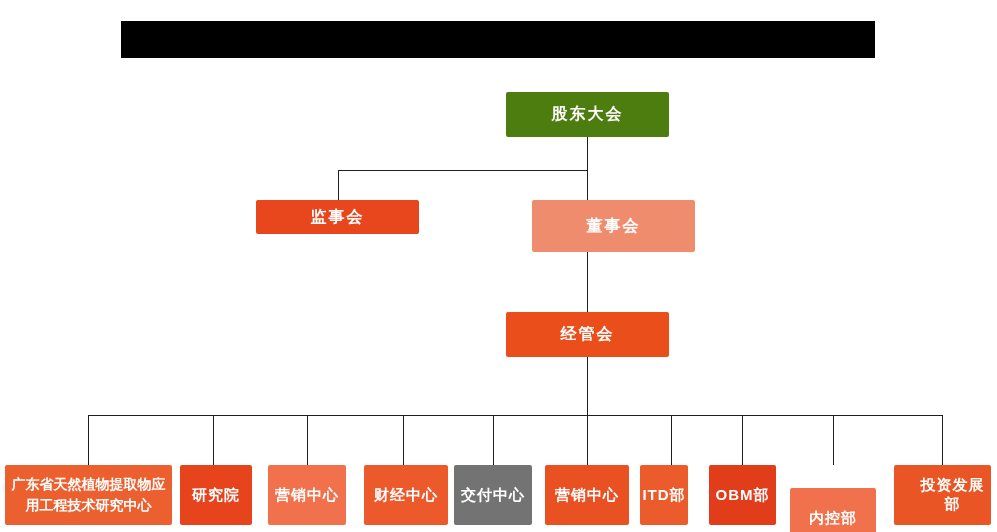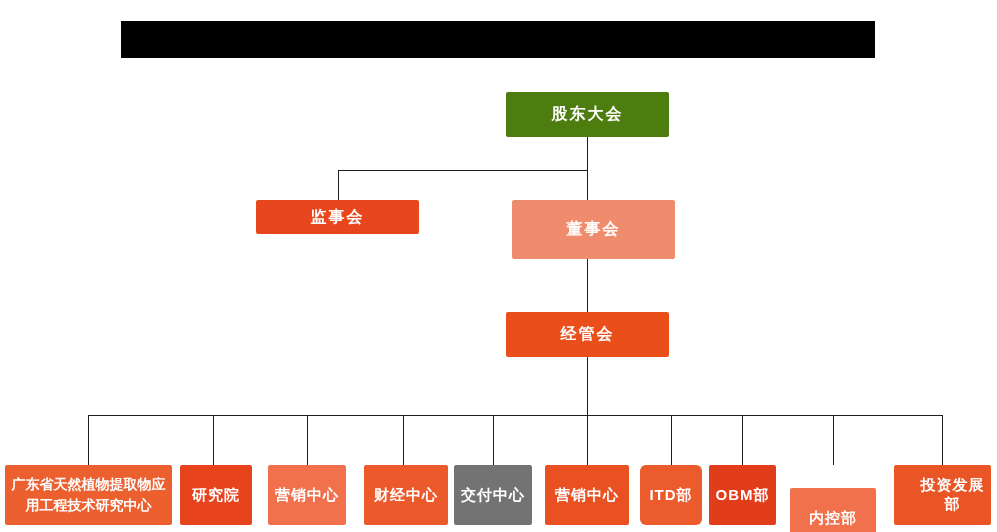--- a/index.html
+++ b/index.html
@@ -73,37 +73,37 @@
   <div class="vline" style="left:587px; top:415px; height:50px;"></div>
   <div class="vline" style="left:671px; top:415px; height:50px;"></div>
   <div class="vline" style="left:742px; top:415px; height:50px;"></div>
   <div class="vline" style="left:833px; top:415px; height:50px;"></div>
   <div class="vline" style="left:942px; top:415px; height:50px;"></div>
 
   <div class="node node-lg" style="left: 506px; top: 92px; background-color: #4d7c0f;">股东大会</div>
 
   <div class="node node-lg" style="left: 256px; top: 200px; height: 34px; background-color: rgb(232, 70, 28);">监事会</div>
 
-  <div class="node node-lg" style="left: 512px; top: 200px; height: 59px; background-color: rgb(239, 140, 110);">董事会</div>
+  <div class="node node-lg" style="left: 532px; top: 200px; height: 52px; background-color: rgb(239, 140, 110);">董事会</div>
 
   <div class="node node-lg" style="left: 506px; top: 312px; background-color: rgb(233, 78, 27);">经管会</div>
 
   <div class="node dept dept-small" style="left: 5px; width: 167px; background-color: rgb(236, 95, 46);">广东省天然植物提取物应用工程技术研究中心</div>
 
   <div class="node dept" style="left: 180px; width: 72px; background-color: rgb(231, 67, 29);">研究院</div>
 
   <div class="node dept" style="left: 268px; width: 78px; background-color: rgb(240, 113, 75);">营销中心</div>
 
   <div class="node dept" style="left: 364px; width: 84px; background-color: rgb(236, 89, 42);">财经中心</div>
 
   <div class="node dept" style="left: 454px; width: 78px; background-color: #737373;">交付中心</div>
 
   <div class="node dept" style="left: 545px; width: 84px; background-color: rgb(233, 80, 34);">营销中心</div>
 
-  <div class="node dept" style="left: 640px; width: 62px; background-color: rgb(236, 91, 43); border-radius: 6px;">ITD部</div>
+  <div class="node dept" style="left: 640px; width: 48px; background-color: rgb(236, 91, 43);">ITD部</div>
 
   <div class="node dept" style="left: 709px; width: 67px; background-color: rgb(226, 61, 27);">OBM部</div>
 
   <div class="node dept" style="left: 790px; width: 86px; background-color: rgb(240, 113, 75); margin-top: 23px;">内控部</div>
 
   <div class="node dept" style="left: 894px; width: 97px; background-color: rgb(233, 85, 36); padding-left: 20px;">投资发展部</div>
 
 </div>
 
 </body></html>

